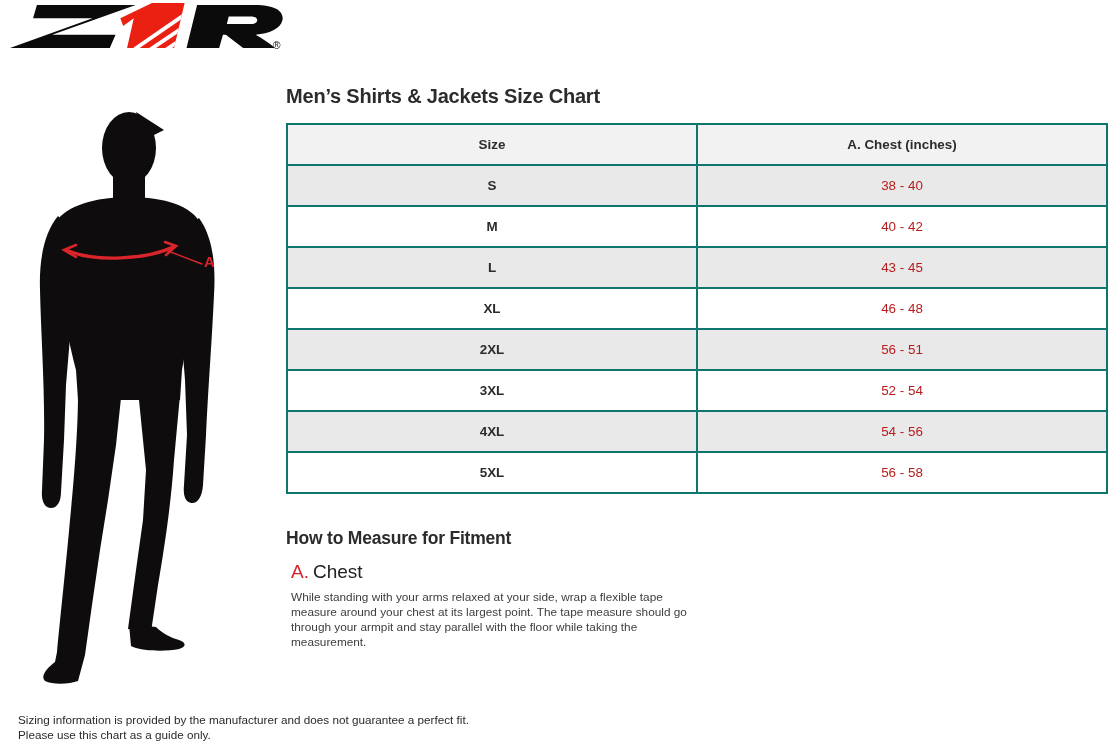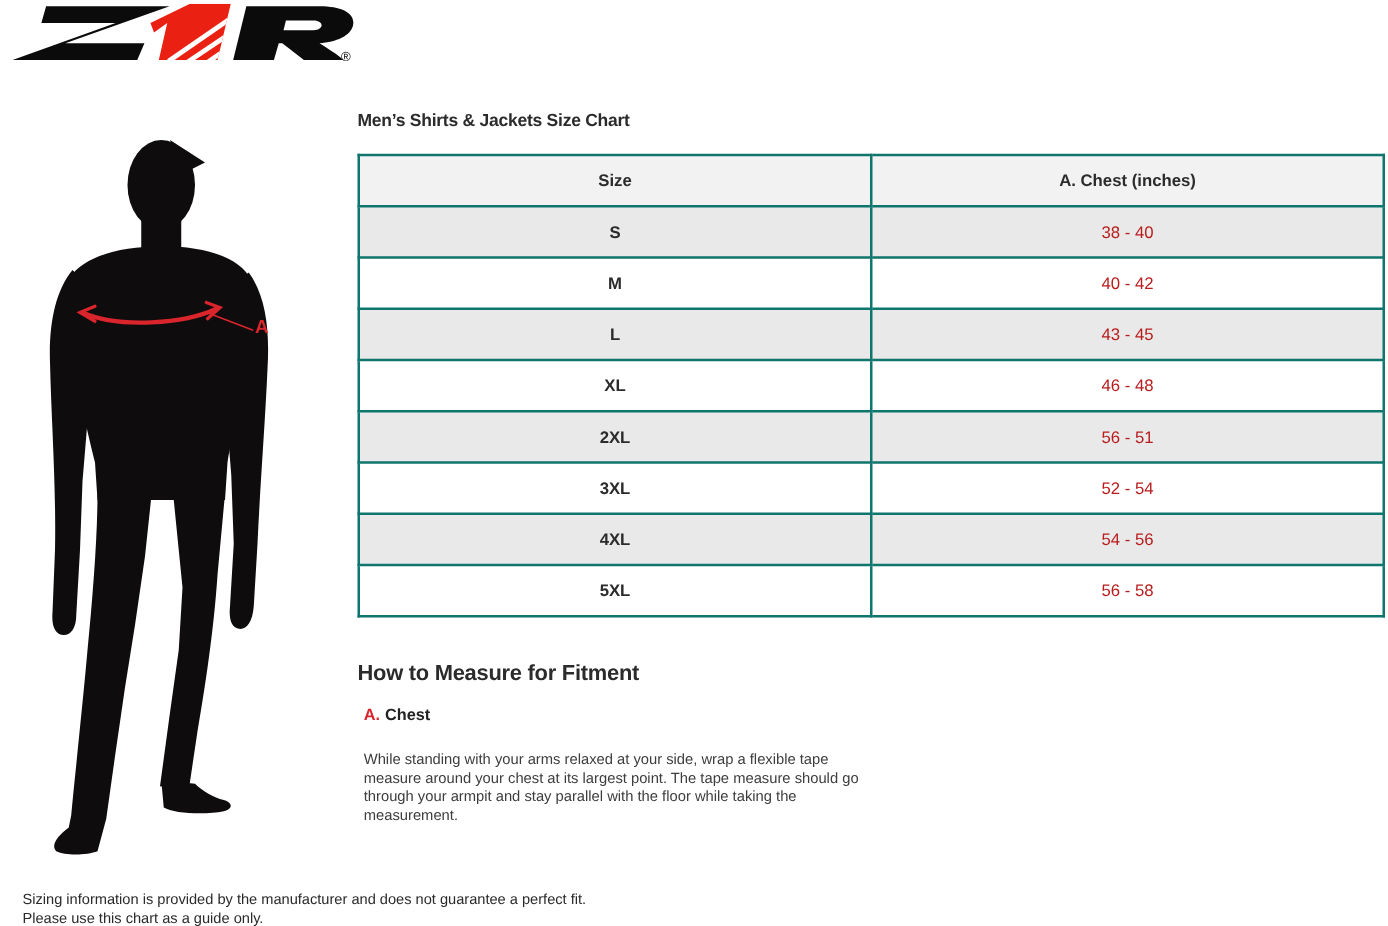--- a/index.html
+++ b/index.html
@@ -15,21 +15,21 @@
   .figure-wrap { position: absolute; left: 0; top: 100px; width: 280px; height: 600px; }
   .figure-label {
     position: absolute; left: 204px; top: 153px;
     color: #d9252b; font-weight: bold; font-size: 15px;
     letter-spacing: 0.2px;
   }
 
   .content { position: absolute; left: 286px; top: 86px; width: 822px; }
 
   .page-title {
-    font-size: 14px; font-weight: bold; color: #2b2b2b;
+    font-size: 20px; font-weight: bold; color: #2b2b2b;
     letter-spacing: -0.2px; line-height: 21px; margin-bottom: 16px;
   }
 
   table.size-chart {
     width: 822px; border-collapse: collapse; table-layout: fixed;
   }
   table.size-chart th, table.size-chart td {
     border: 2px solid #0f766e; text-align: center;
     height: 41px; vertical-align: middle; font-size: 13.4px;
   }
@@ -39,21 +39,21 @@
   table.size-chart td.size-cell { font-weight: bold; color: #2b2b2b; }
   table.size-chart td.chest-cell { font-weight: normal; color: #b91c1c; }
   table.size-chart tbody tr:nth-child(odd) td { background: #e9e9e9; }
   table.size-chart tbody tr:nth-child(even) td { background: #ffffff; }
 
   .howto-title {
     margin-top: 34px; font-size: 17.5px; font-weight: bold; color: #2b2b2b;
     letter-spacing: -0.2px; line-height: 21px; margin-bottom: 15px;
   }
   .measure-item { margin-left: 5px; }
-  .measure-head { font-size: 13px; font-weight: bold; line-height: 16px; margin-bottom: 20px; }
+  .measure-head { font-size: 19px; font-weight: normal; line-height: 16px; margin-bottom: 10px; }
   .measure-letter { color: #d9252b; margin-right: 4px; }
   .measure-name { color: #222222; }
   .measure-desc {
     font-size: 11.8px; color: #3d3d3d; width: 404px; line-height: 15px;
   }
 
   .footer {
     position: absolute; left: 18px; top: 713px;
     font-size: 11.7px; color: #2a2a2a; line-height: 14.5px;
   }

